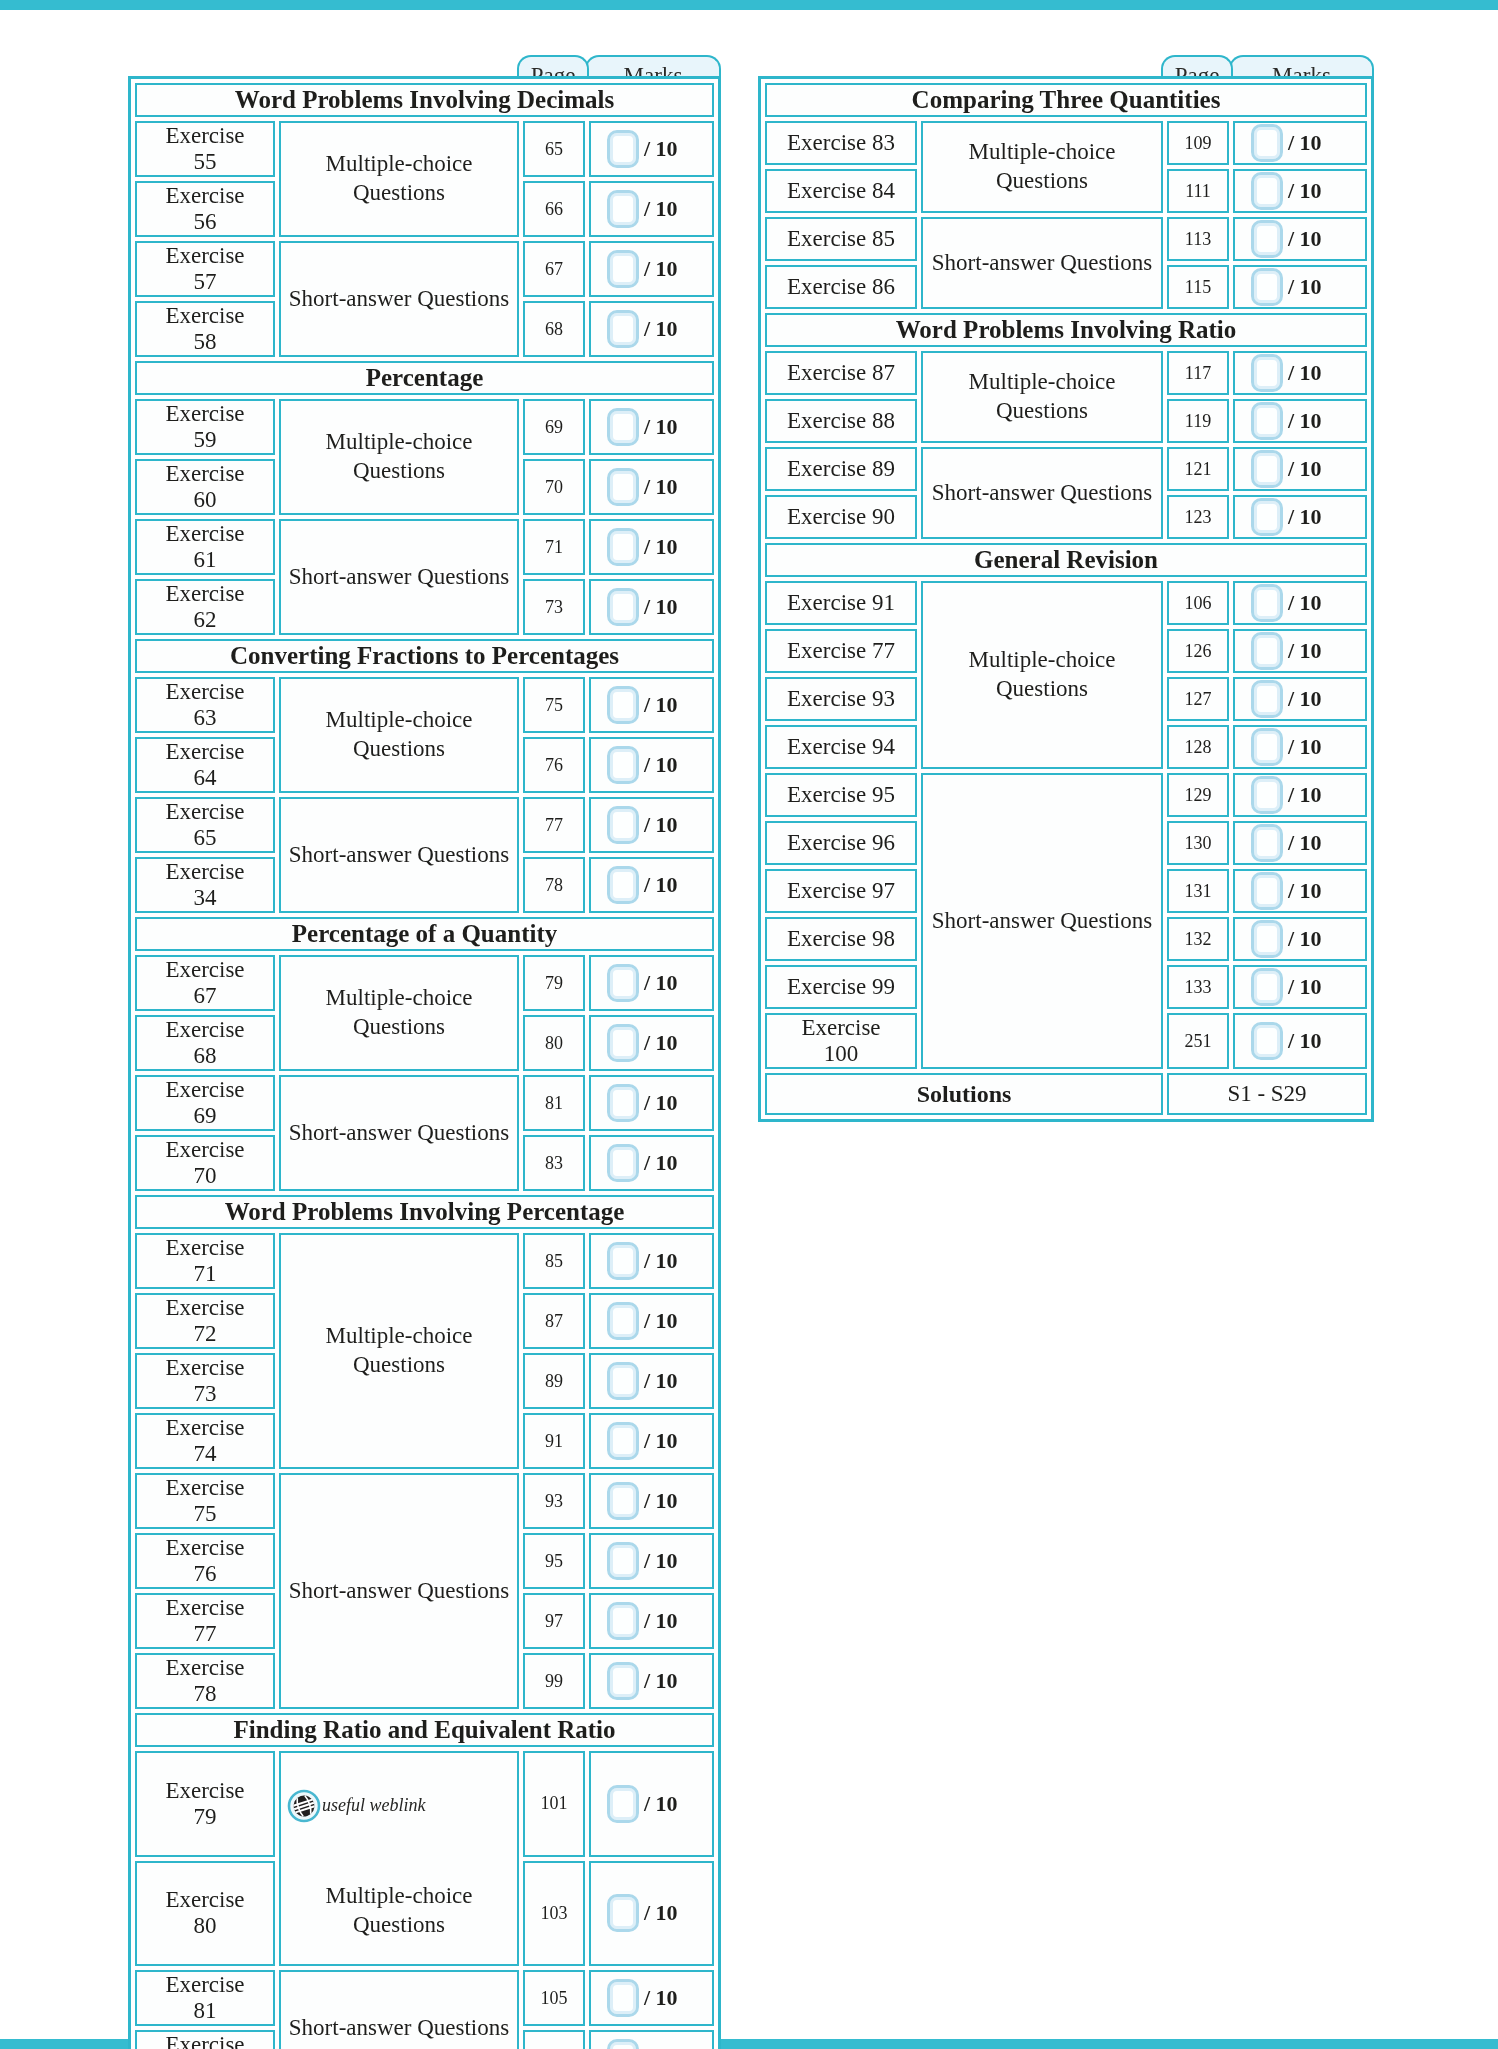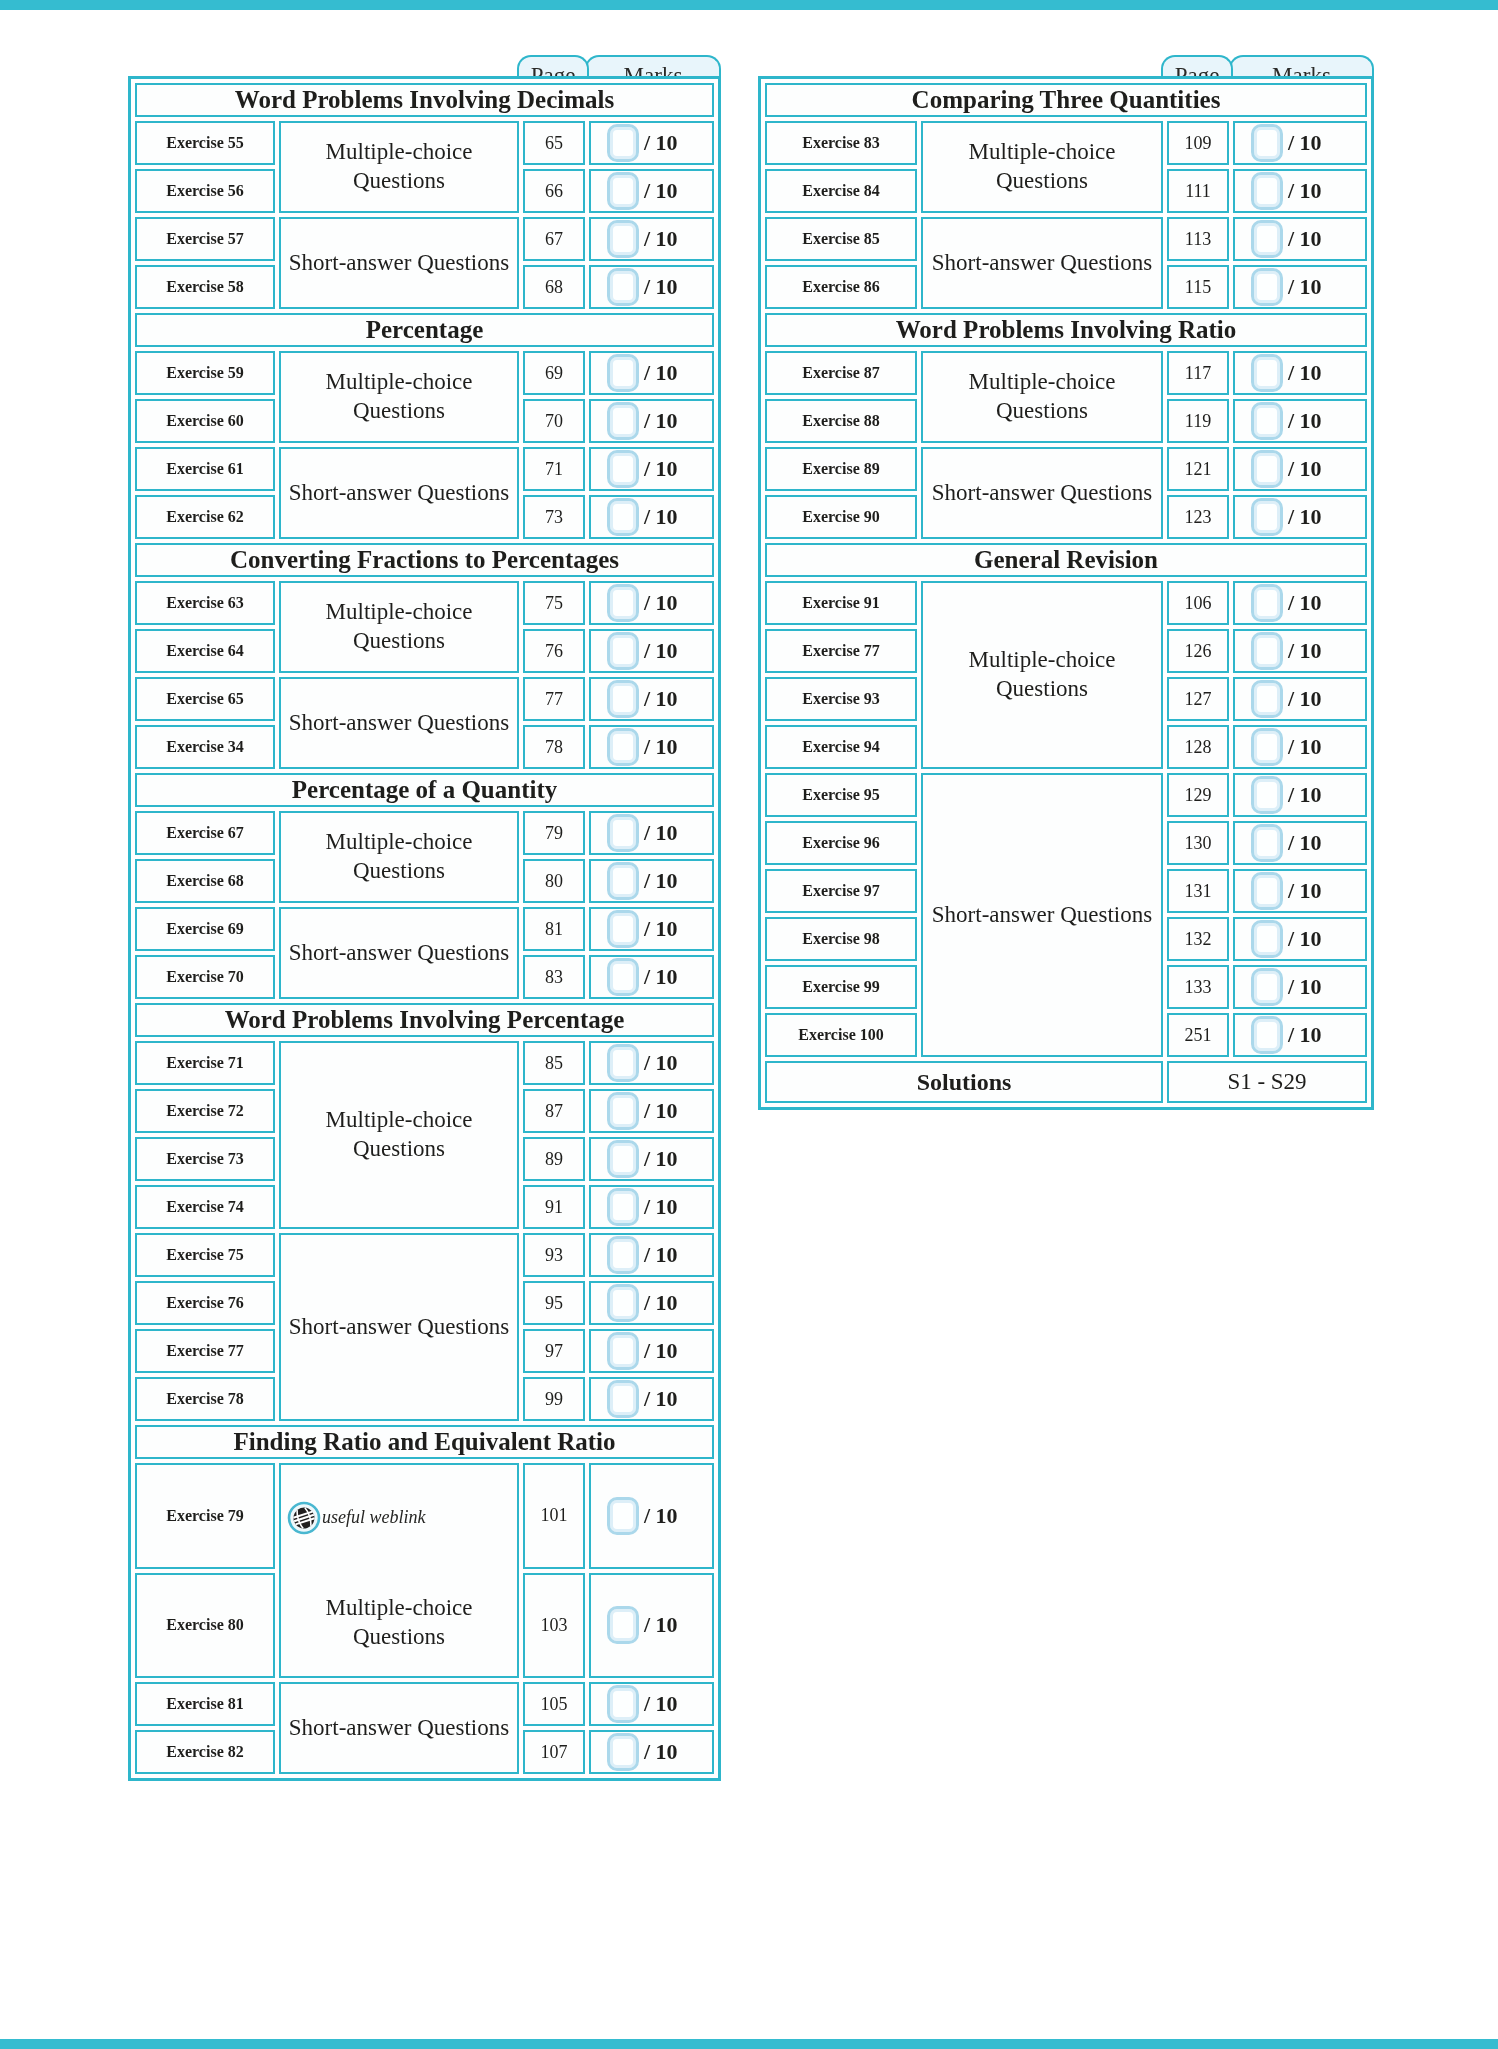--- a/index.html
+++ b/index.html
@@ -60,21 +60,21 @@
   tr.row.tall td{height:105px;}
   tr.bandrow td{height:24px;}
 
   td.band{
     background:#e2f1f9;
     text-align:center;vertical-align:middle;
     font-weight:bold;font-size:25px;
   }
   td.ex{
     text-align:center;vertical-align:middle;
-    font-weight:bold;font-size:16px;
+    font-weight:normal;font-size:23px;
     padding:0 18px;
   }
   td.desc{
     text-align:center;vertical-align:middle;
     font-size:23px;line-height:1.25;
   }
   td.page{
     text-align:center;vertical-align:middle;
     font-size:18px;
   }

